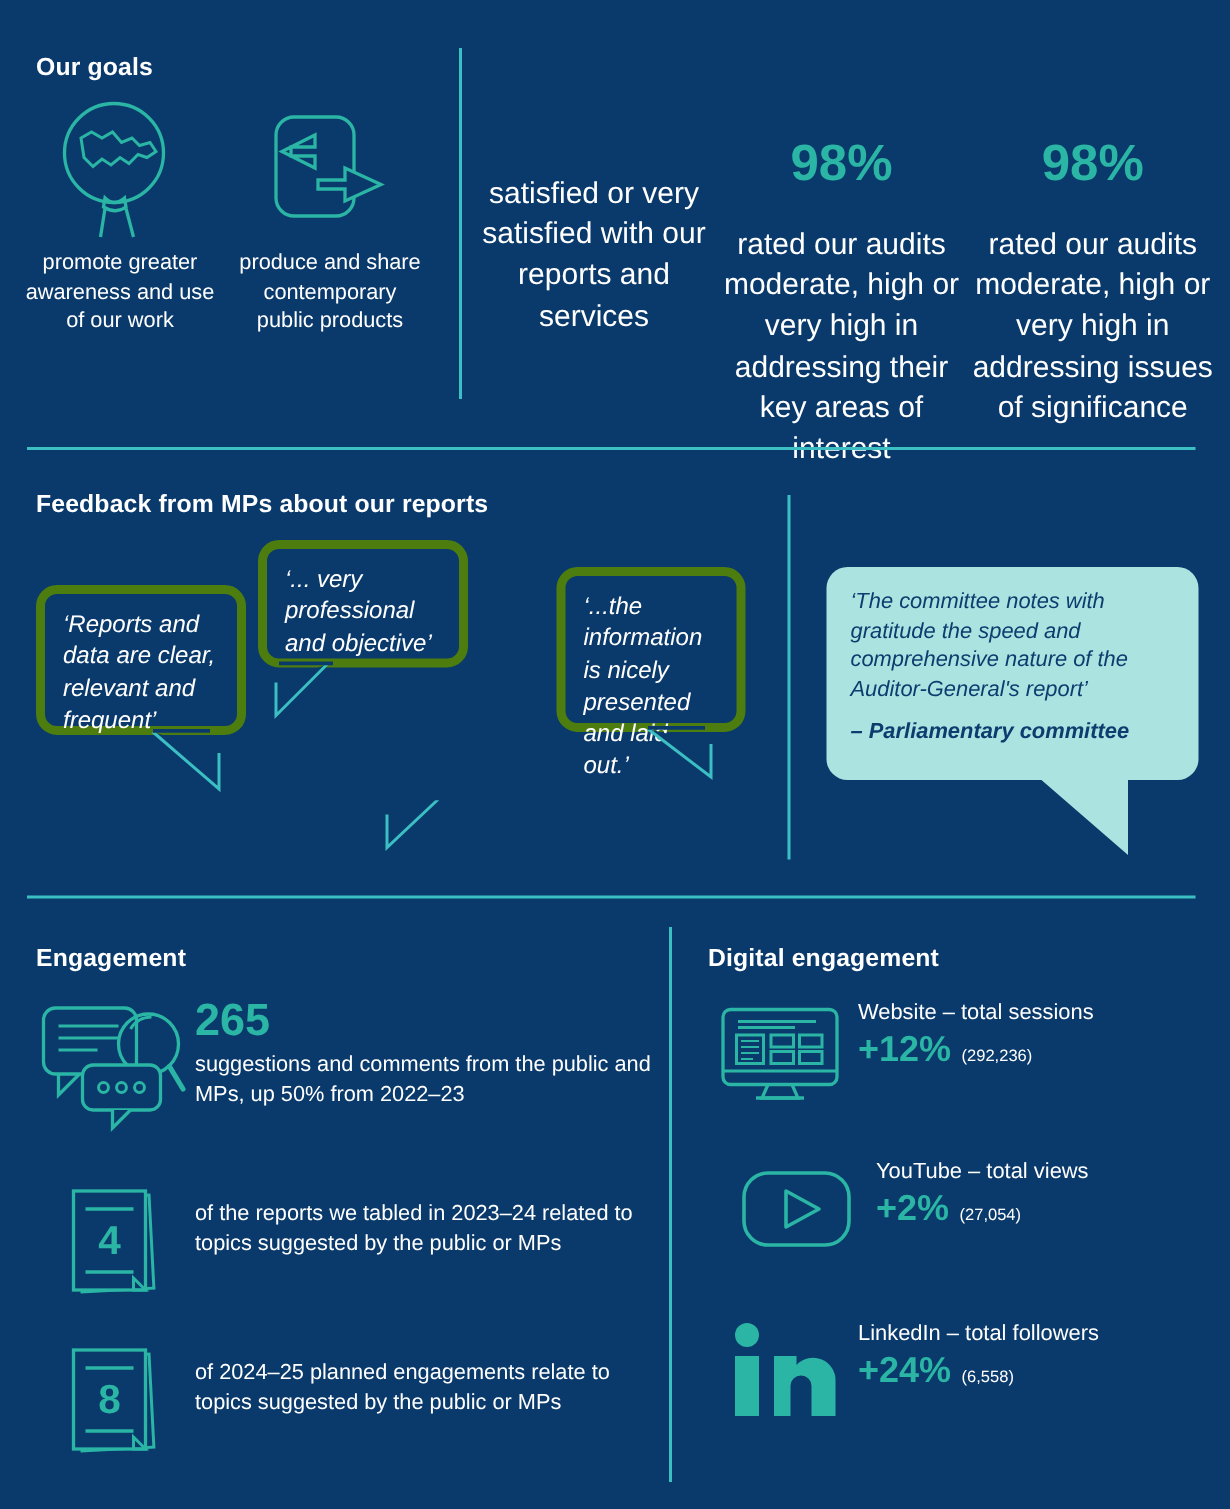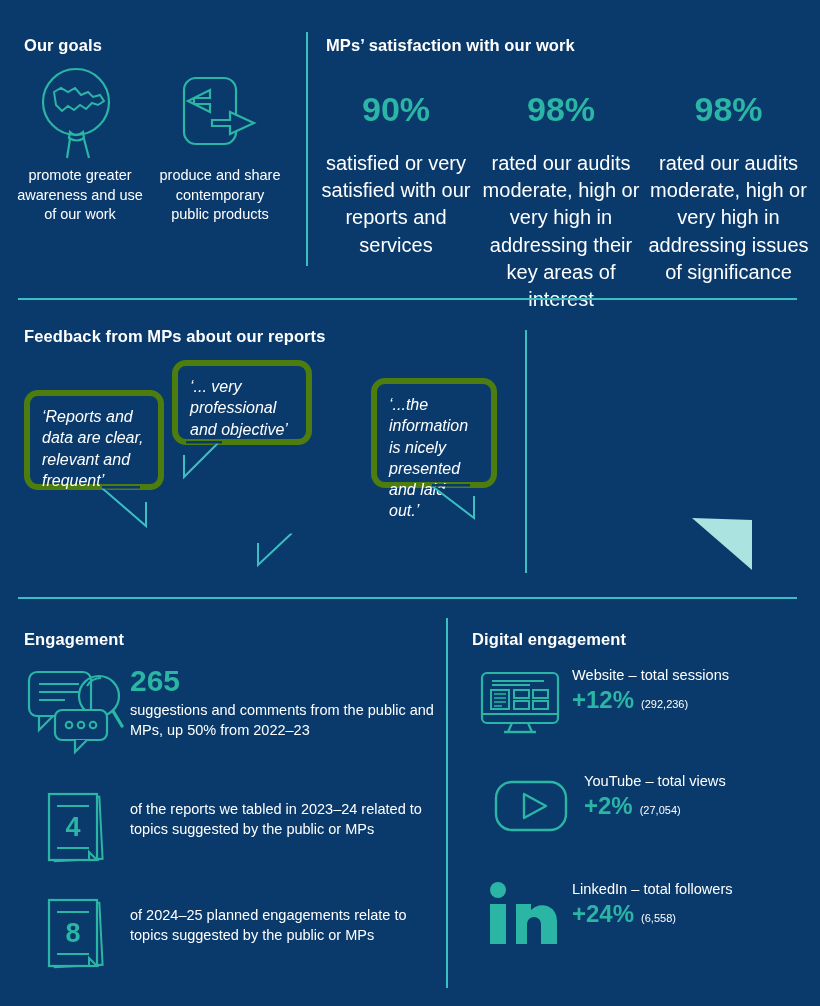--- a/index.html
+++ b/index.html
@@ -127,24 +127,22 @@
           <path d="M56 48 L56 56 L38 56 L38 62 L56 62 L56 70 L80 59 Z" fill="#0a3a6b" stroke="#2ab5a5" stroke-width="2.2"></path>
         </svg>
       </div>
       <div class="goal-text">produce and share contemporary public products</div>
     </div>
   </div>
 
   <div class="vr" style="left:306px;top:32px;height:234px;"></div>
 
   <div id="sec-sat">
-    <div id="sat-title" class="h-title">MPs’ satisfaction with our work</div>
 
     <div id="stat-col-0" class="stat-col">
-      <div class="stat-num">90%</div>
       <div class="stat-cap">satisfied or very satisfied with our reports and services</div>
     </div>
     <div id="stat-col-1" class="stat-col">
       <div class="stat-num">98%</div>
       <div class="stat-cap">rated our audits moderate, high or very high in addressing their key areas of interest</div>
     </div>
     <div id="stat-col-2" class="stat-col">
       <div class="stat-num">98%</div>
       <div class="stat-cap">rated our audits moderate, high or very high in addressing issues of significance</div>
     </div>
@@ -180,20 +178,24 @@
       <span>‘...the information is nicely presented and laid out.’</span>
     </div>
     <svg class="tail" style="left:430px;top:184px;" width="60" height="40">
       <path d="M2 2 L44 34 L44 12" fill="#0a3a6b" stroke="#3bbfc2" stroke-width="2"></path>
       <path d="M2 1 L40 1" stroke="#0a3a6b" stroke-width="3"></path>
     </svg>
   </div>
 
   <div class="vr" style="left:525px;top:330px;height:243px;"></div>
 
+  <div id="bub-committee">
+    <span>‘The committee notes with gratitude the speed and comprehensive nature of the Auditor-General's report’</span>
+    <span class="attrib">– Parliamentary committee</span>
+  </div>
   <svg style="position:absolute;left:690px;top:516px;" width="80" height="58">
     <path d="M2 2 L62 54 L62 4 Z" fill="#abe3e0"></path>
   </svg>
 
   <div class="hr" style="top:597px;"></div>
 
   <div id="sec-engagement">
     <div id="engagement-title" class="h-title">Engagement</div>
 
     <div id="eng-row-0" class="eng-row">

